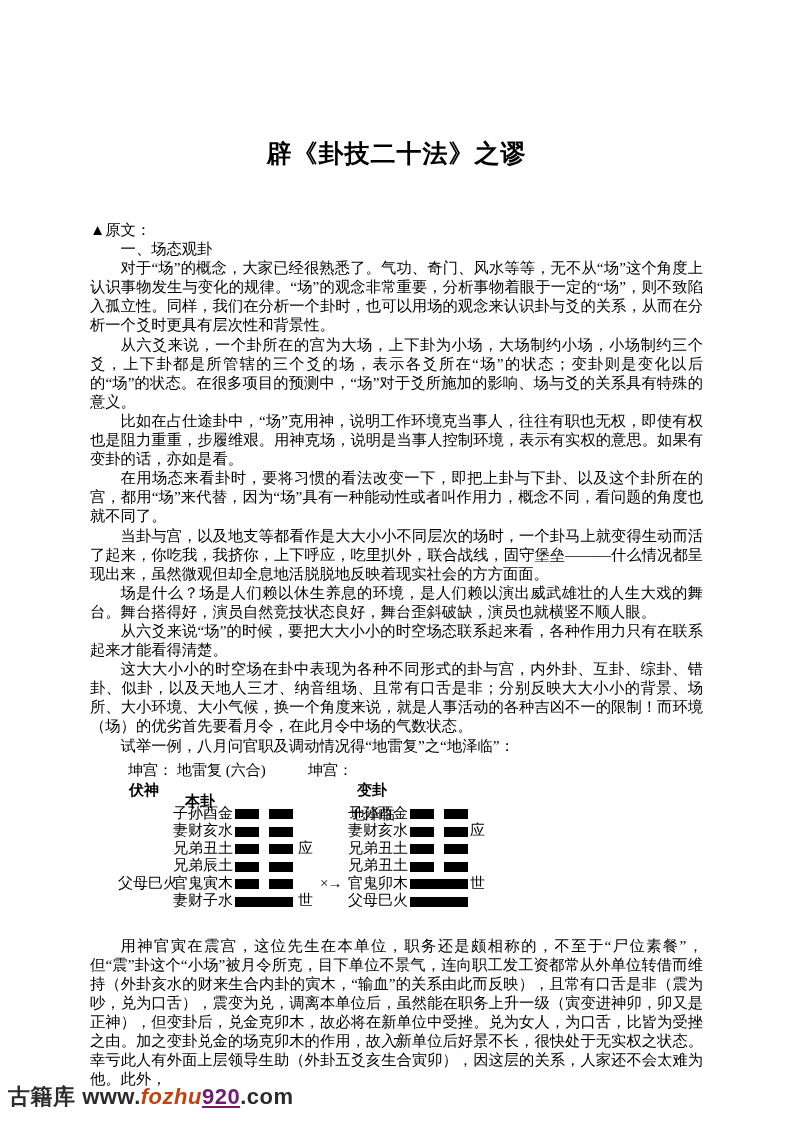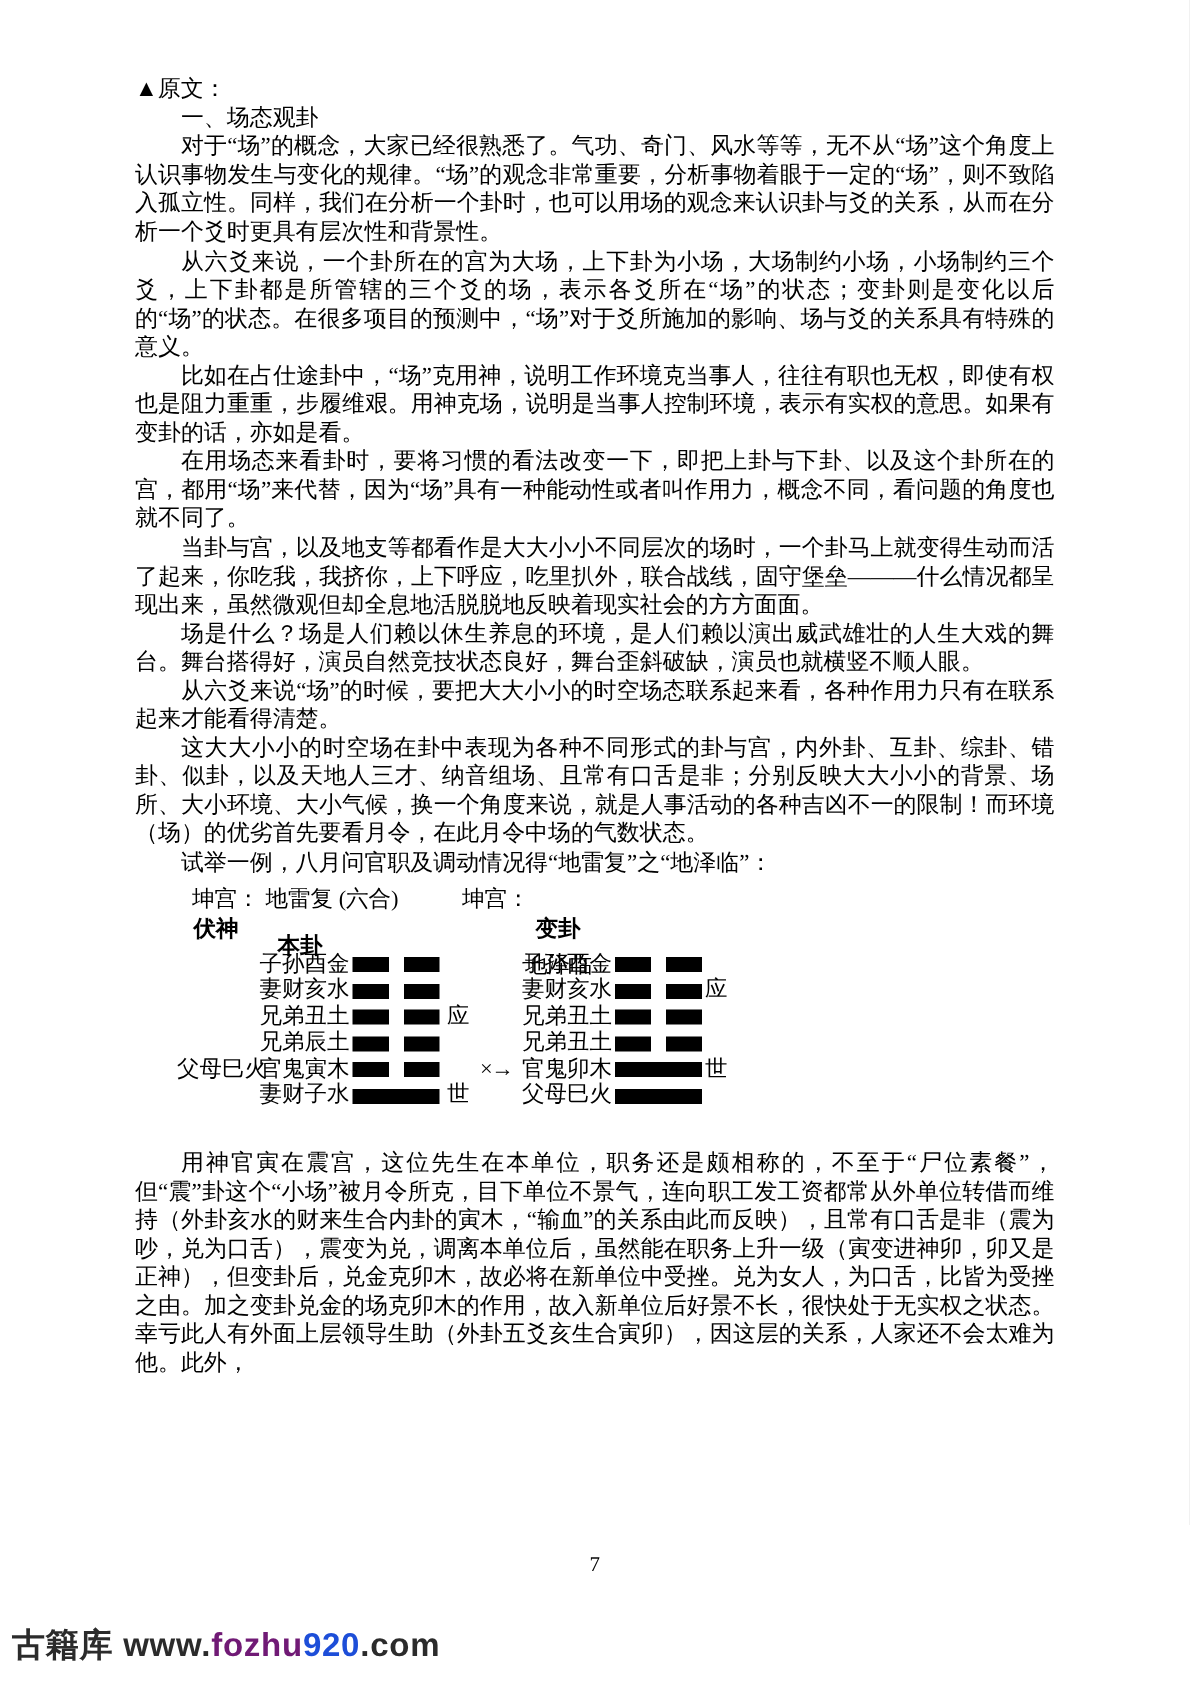--- a/index.html
+++ b/index.html
@@ -40,28 +40,29 @@
   .yao.solid{background:#000;}
   .yao.broken{background:linear-gradient(90deg,#000 0,#000 24px,transparent 24px,transparent 34px,#000 34px,#000 58px);}
   .chg{font-size:15px;letter-spacing:-1px;}
   .analysis{margin-top:25px;}
   .page-num{position:absolute;top:1036px;left:0;width:100%;text-align:center;font-size:14px;}
   .footer{
     position:absolute;top:1082px;left:8px;white-space:nowrap;
     font-family:"Liberation Sans","DejaVu Sans",sans-serif;
     font-weight:700;font-size:22px;color:#2b2b2b;letter-spacing:.5px;
   }
-  .footer .green{color:#701a75;}
-  .footer .red{color:#1d4ed8;}
+  .footer .green{color:#c2410c;font-style:italic;}
+  .footer .red{color:#701a75;text-decoration:underline;}
 </style>
 </head>
 <body>
 
 <div class="page">
 
+  <div class="doc-title">辟《卦技二十法》之谬</div>
 
   <div class="content">
     <p class="para no-indent">▲原文：</p>
     <p class="para">一、场态观卦</p>
     <p class="para">对于“场”的概念，大家已经很熟悉了。气功、奇门、风水等等，无不从“场”这个角度上认识事物发生与变化的规律。“场”的观念非常重要，分析事物着眼于一定的“场”，则不致陷入孤立性。同样，我们在分析一个卦时，也可以用场的观念来认识卦与爻的关系，从而在分析一个爻时更具有层次性和背景性。</p>
     <p class="para">从六爻来说，一个卦所在的宫为大场，上下卦为小场，大场制约小场，小场制约三个爻，上下卦都是所管辖的三个爻的场，表示各爻所在“场”的状态；变卦则是变化以后的“场”的状态。在很多项目的预测中，“场”对于爻所施加的影响、场与爻的关系具有特殊的意义。</p>
     <p class="para">比如在占仕途卦中，“场”克用神，说明工作环境克当事人，往往有职也无权，即使有权也是阻力重重，步履维艰。用神克场，说明是当事人控制环境，表示有实权的意思。如果有变卦的话，亦如是看。</p>
     <p class="para">在用场态来看卦时，要将习惯的看法改变一下，即把上卦与下卦、以及这个卦所在的宫，都用“场”来代替，因为“场”具有一种能动性或者叫作用力，概念不同，看问题的角度也就不同了。</p>
     <p class="para">当卦与宫，以及地支等都看作是大大小小不同层次的场时，一个卦马上就变得生动而活了起来，你吃我，我挤你，上下呼应，吃里扒外，联合战线，固守堡垒———什么情况都呈现出来，虽然微观但却全息地活脱脱地反映着现实社会的方方面面。</p>
     <p class="para">场是什么？场是人们赖以休生养息的环境，是人们赖以演出威武雄壮的人生大戏的舞台。舞台搭得好，演员自然竞技状态良好，舞台歪斜破缺，演员也就横竖不顺人眼。</p>

